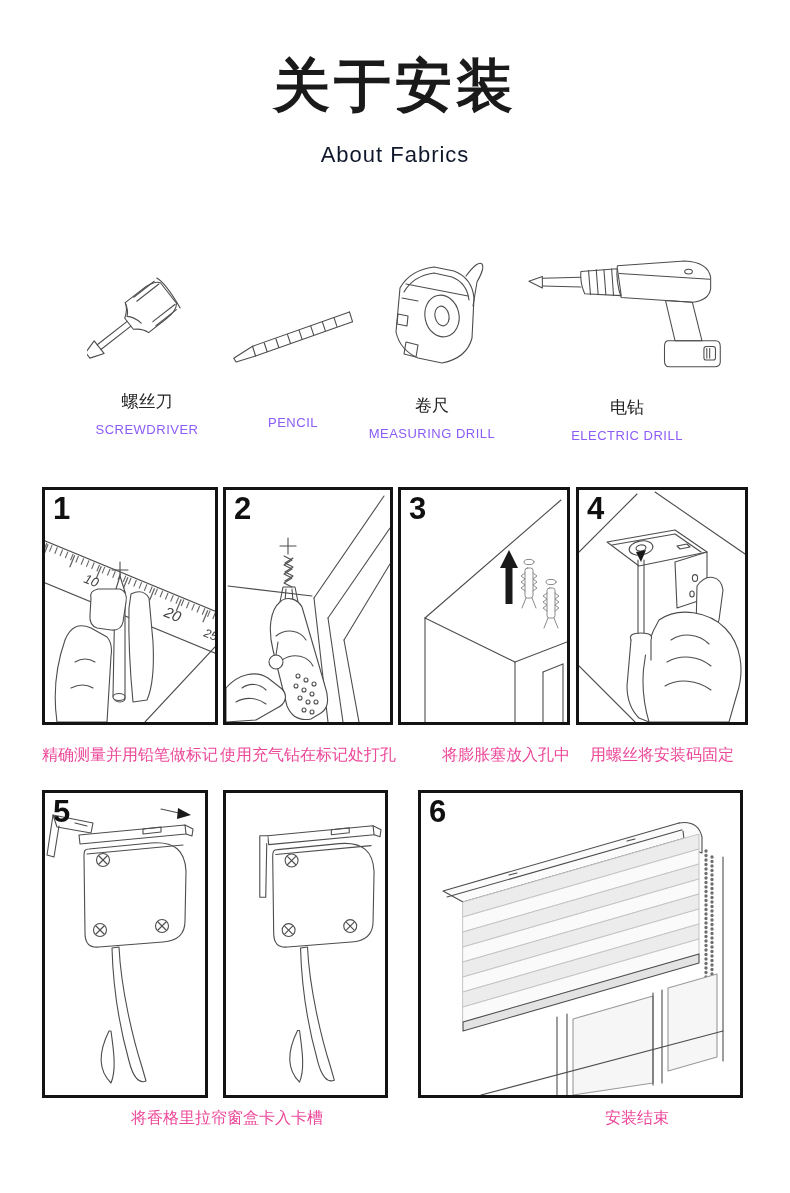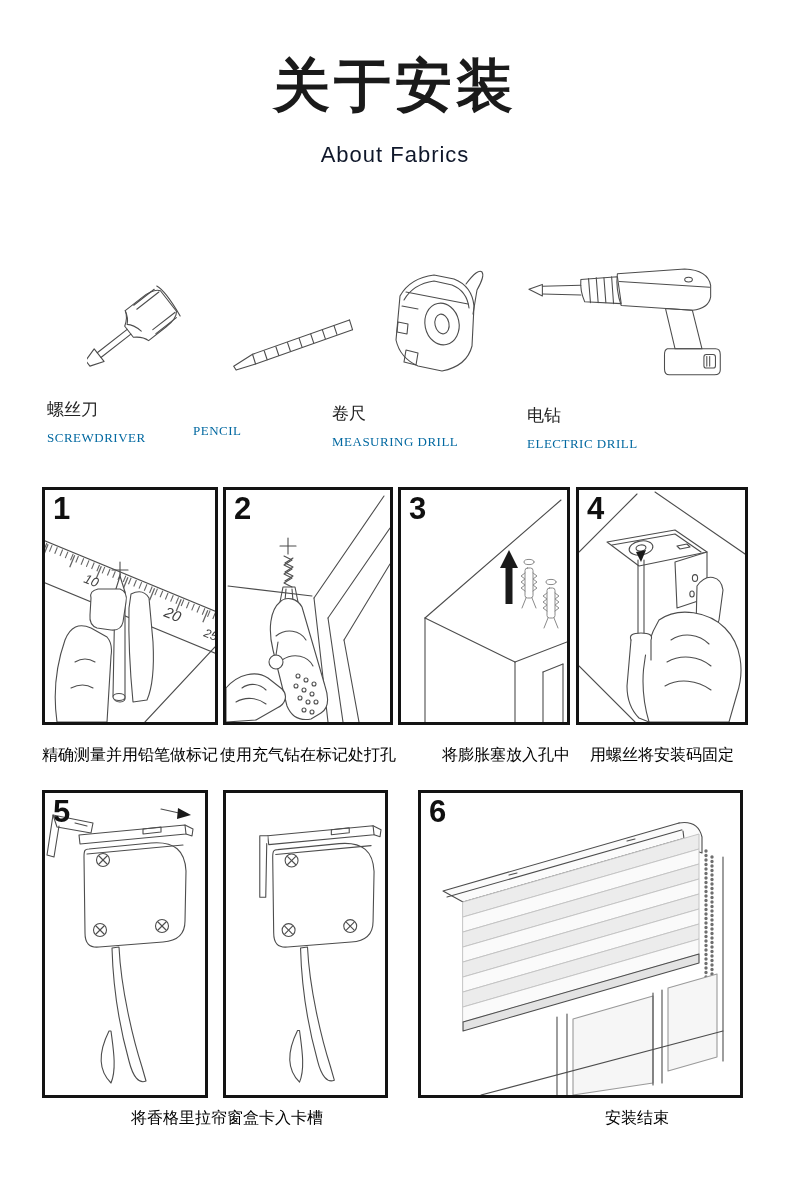--- a/index.html
+++ b/index.html
@@ -4,38 +4,38 @@
 <style>
   html,body{margin:0;padding:0;background:#fff;}
   .page{position:relative;width:790px;height:1193px;background:#ffffff;overflow:hidden;
         font-family:"Liberation Sans","DejaVu Sans",sans-serif;color:#1c1c1c;}
   
   .title{position:absolute;top:48px;left:0;width:790px;text-align:center;
          font-size:57px;font-weight:600;letter-spacing:4px;color:#1a1a1a;}
   .subtitle{position:absolute;top:142px;left:0;width:790px;text-align:center;
             font-size:22px;font-weight:400;letter-spacing:1px;color:#0f172a;}
   
-  .tool{position:absolute;top:248px;width:200px;font-family:Liberation Serif, serif;}
+  .tool{position:absolute;top:240px;width:200px;text-align:center;}
   .tool .icon-box{height:132px;display:flex;align-items:flex-end;justify-content:center;}
   .tool .cn{font-size:17px;color:#222;margin-top:18px;}
-  .tool .en{font-size:13px;color:#0369a1;margin-top:9px;letter-spacing:.5px;white-space:nowrap;}
+  .tool .en{font-size:13px;color:#8b5cf6;margin-top:9px;letter-spacing:.5px;white-space:nowrap;}
   #tool-0{left:47px;} #tool-1{left:193px;} #tool-2{left:332px;} #tool-3{left:527px;}
   
   .card{position:absolute;border:3px solid #131313;background:#fff;box-sizing:border-box;}
   .card svg{position:absolute;left:0;top:0;width:100%;height:100%;}
   .card .num{position:absolute;top:1px;left:8px;font-size:31px;font-weight:700;color:#101010;
              font-family:"Liberation Sans",sans-serif;z-index:2;}
   #card-1{left:42px;top:487px;width:176px;height:238px;}
   #card-2{left:223px;top:487px;width:170px;height:238px;}
   #card-3{left:398px;top:487px;width:172px;height:238px;}
   #card-4{left:576px;top:487px;width:172px;height:238px;}
   #card-5a{left:42px;top:790px;width:166px;height:308px;}
   #card-5b{left:223px;top:790px;width:165px;height:308px;}
   #card-6{left:418px;top:790px;width:325px;height:308px;}
-  .caption{position:absolute;transform:translateX(-50%);font-size:16px;color:#000000;white-space:nowrap;font-family:Liberation Serif, serif;}
+  .caption{position:absolute;transform:translateX(-50%);font-size:16px;color:#ec4899;white-space:nowrap;font-family:Liberation Serif, serif;}
   #cap-1{left:130px;top:745px;} #cap-2{left:308px;top:745px;}
   #cap-3{left:484px;top:745px;margin-left:22px;} #cap-4{left:662px;top:745px;}
   #cap-5{left:227px;top:1108px;} #cap-6{left:589px;top:1108px;margin-left:48px;}
   svg{display:block;}
   .ln{fill:none;stroke:#4d4d4d;stroke-width:1.1;stroke-linecap:round;stroke-linejoin:round;}
   .lt{fill:none;stroke:#8a8a8a;stroke-width:1;stroke-linecap:round;stroke-linejoin:round;}
   .dk{fill:#1a1a1a;stroke:none;}
 </style>
 </head>
 <body>

